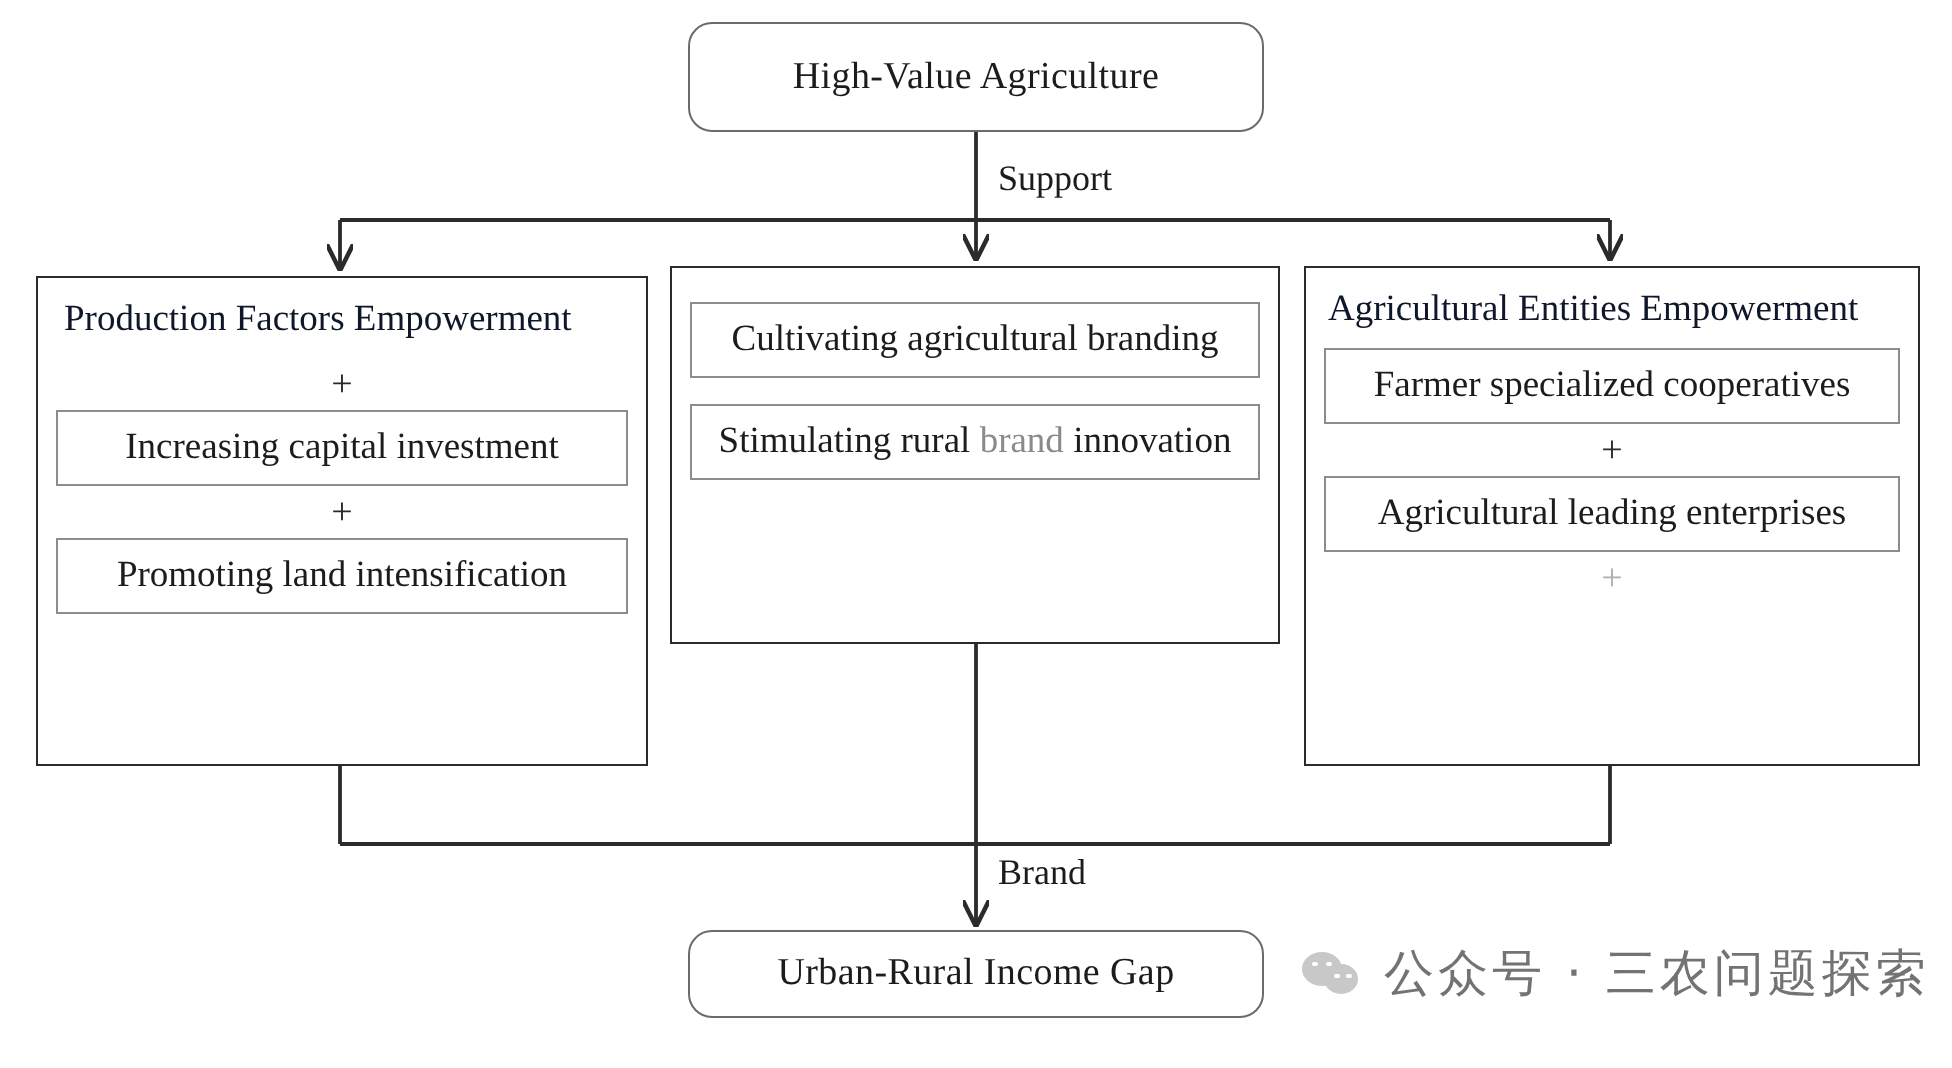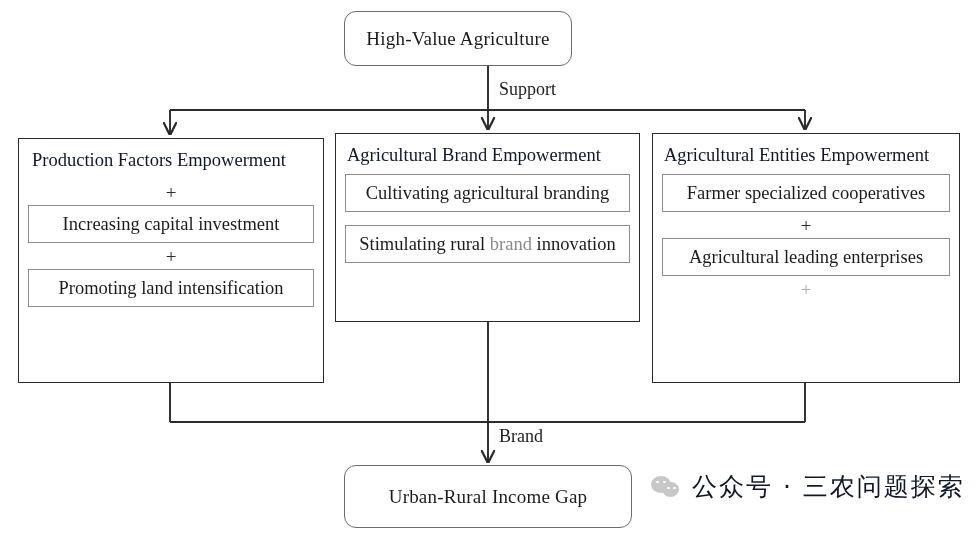--- a/index.html
+++ b/index.html
@@ -23,22 +23,22 @@
     border: 1.6px solid #6b6b6b;
     border-radius: 12px;
     background: #ffffff;
     display: flex;
     align-items: center;
     justify-content: center;
     color: #1c1c1c;
     font-size: 19px;
     letter-spacing: .2px;
   }
-  #top-box   { left: 344px; top: 11px;  width: 228px; height: 55px; }
-  #bottom-box{ left: 344px; top: 465px; width: 288px; height: 63px; }
+  #top-box   { left: 344px; top: 11px;  width: 288px; height: 55px; }
+  #bottom-box{ left: 344px; top: 465px; width: 288px; height: 44px; }
 
   
   .pillar {
     position: absolute;
     box-sizing: border-box;
     border: 1.9px solid #2b2b2b;
     background: #ffffff;
     padding: 8px 9px 10px 9px;
   }
   #pillar-left   { left: 18px;  top: 138px; width: 306px; height: 245px; }
@@ -103,21 +103,21 @@
   #label-support { left: 499px; top: 79px; }
   #label-narrow  { left: 499px; top: 426px; }
 
   
   #watermark {
     position: absolute;
     left: 651px; top: 470px;
     display: flex;
     align-items: center;
     gap: 11px;
-    color: #0f172a;
+    color: #737373;
     font-size: 25px;
     font-family: "DejaVu Sans", "Liberation Sans", sans-serif;
     letter-spacing: 2px;
     user-select: none;
   }
   #watermark .wechat {
     width: 30px; height: 26px;
     position: relative;
     flex: 0 0 auto;
   }
@@ -187,21 +187,20 @@
         <span>Increasing capital investment</span>
       </div>
       <div class="plus">+</div>
       <div class="item">
         <span>Promoting land intensification</span>
       </div>
     </div>
   </div>
 
   <div class="pillar" id="pillar-mid">
-    <div class="pillar-title">Agricultural Brand Empowerment</div>
     <div class="items">
       <div class="item">
         <span>Cultivating agricultural branding</span>
       </div>
       <div class="gap"></div>
       <div class="item">
         <span><span>Stimulating rural </span><span class="muted">brand</span><span> innovation</span></span>
       </div>
     </div>
   </div>

